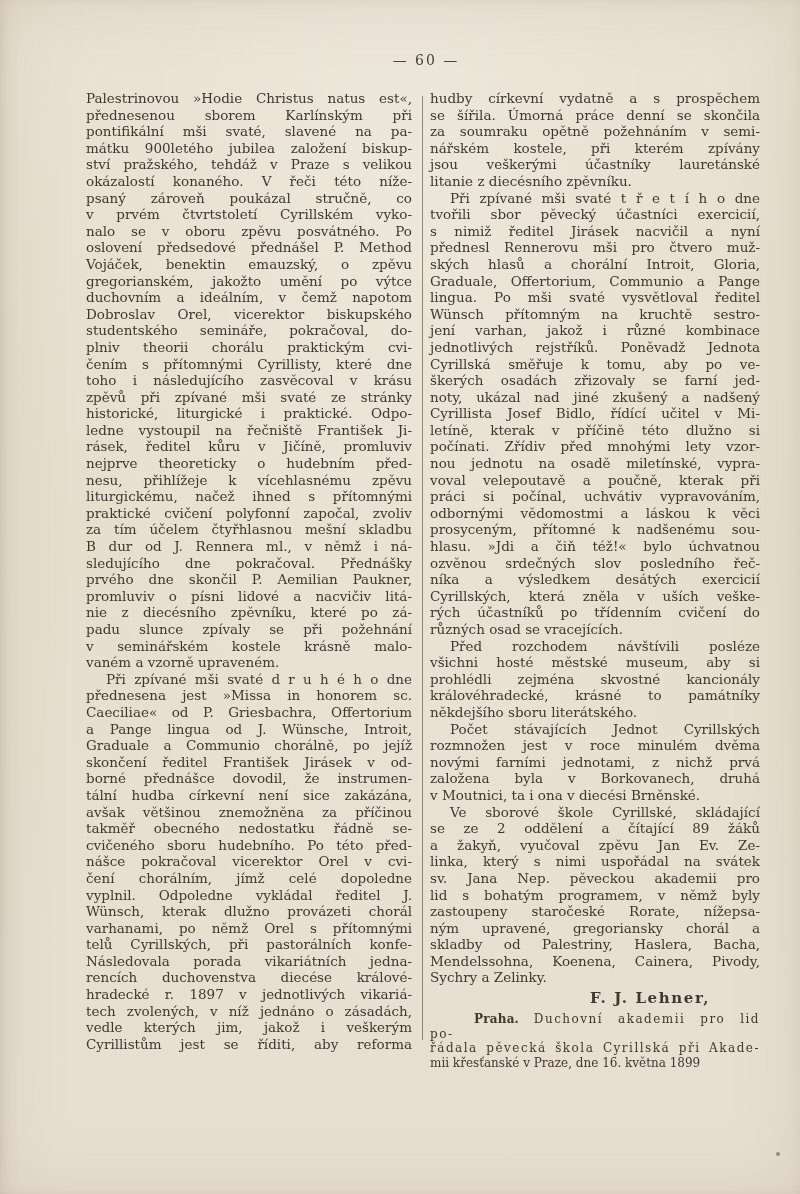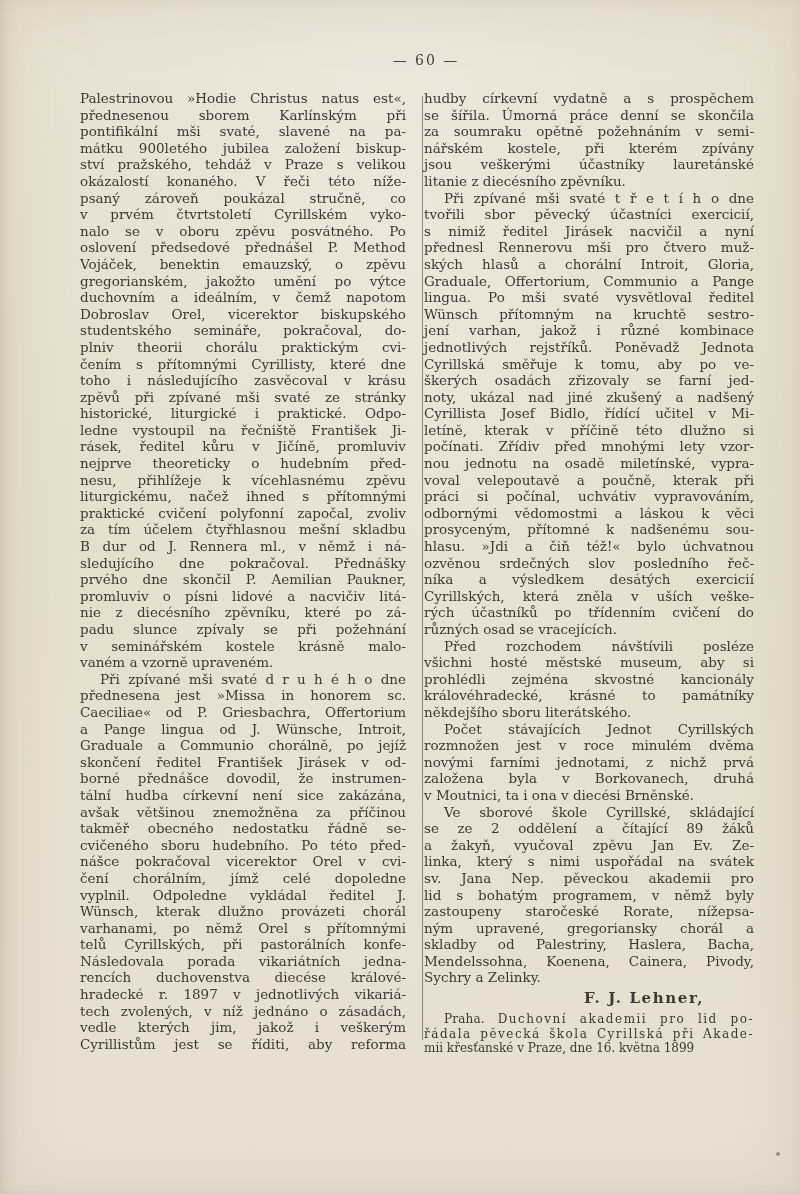--- a/index.html
+++ b/index.html
@@ -20,35 +20,35 @@
       inset 0 0 70px rgba(140,118,92,.16),
       inset 9px 0 20px -12px rgba(120,100,78,.30),
       inset -6px 0 16px -12px rgba(120,100,78,.18);
   }
   .pagenum{
     position:absolute;top:52px;left:88px;width:676px;
     text-align:center;
     font-size:14px;letter-spacing:2px;color:#45403a;
   }
   .cols{
-    position:absolute;top:90px;left:80px;
+    position:absolute;top:90px;left:86px;
     display:flex;gap:18px;
   }
   .col{width:326px;font-size:13.5px;line-height:16.6px;text-align:justify;}
   .col.rightcol{width:330px;}
   .divider{
     position:absolute;left:422px;top:96px;height:944px;width:0;
     border-left:1px solid rgba(80,69,56,.60);
   }
   .para{margin:0;}
   .line{text-align:justify;text-align-last:justify;}
   .line.last{text-align-last:left;}
   .line.first{text-indent:20px;}
   .line.sp{letter-spacing:1.5px;word-spacing:2px;}
-  .lead{font-weight:normal;letter-spacing:0.2px;}
+  .lead{font-weight:bold;letter-spacing:0.2px;margin-left:24px;}
   .para.sig-name{margin-top:3px;}
   .para.sig-name .line{
     text-align:center;text-align-last:center;
     font-weight:bold;font-size:15px;letter-spacing:1.6px;
     padding-left:110px;line-height:19px;
   }
   .para.sig-title .line{
     text-align:right;text-align-last:right;
     font-size:12px;line-height:15px;padding-right:12px;
   }

